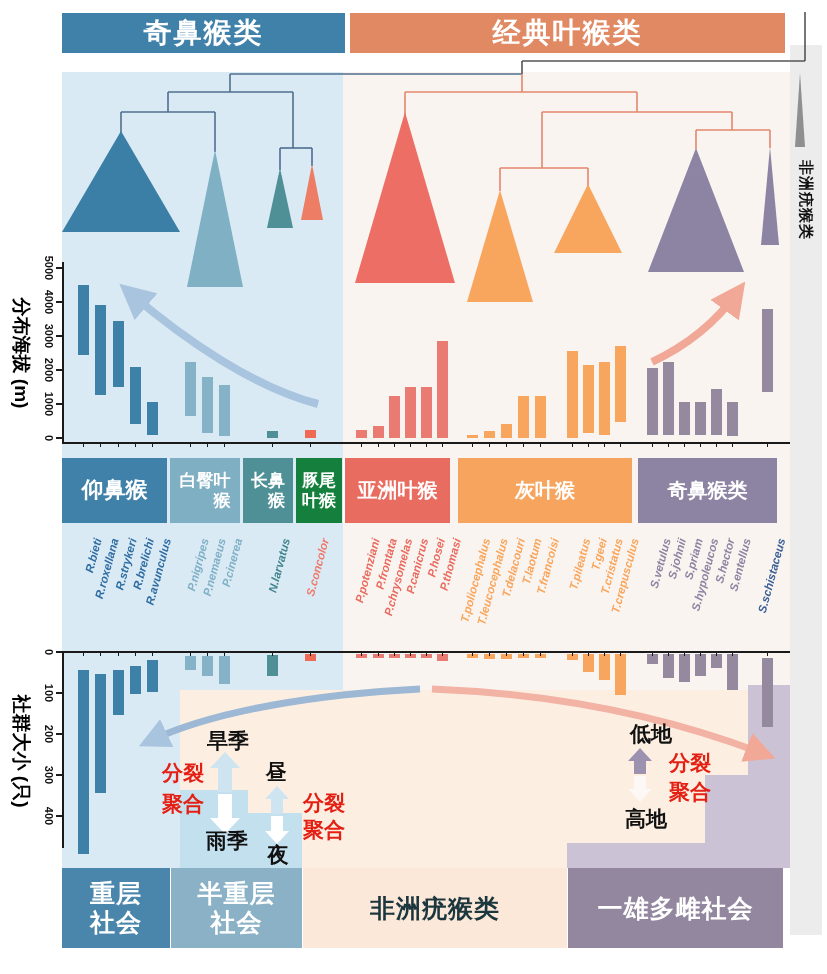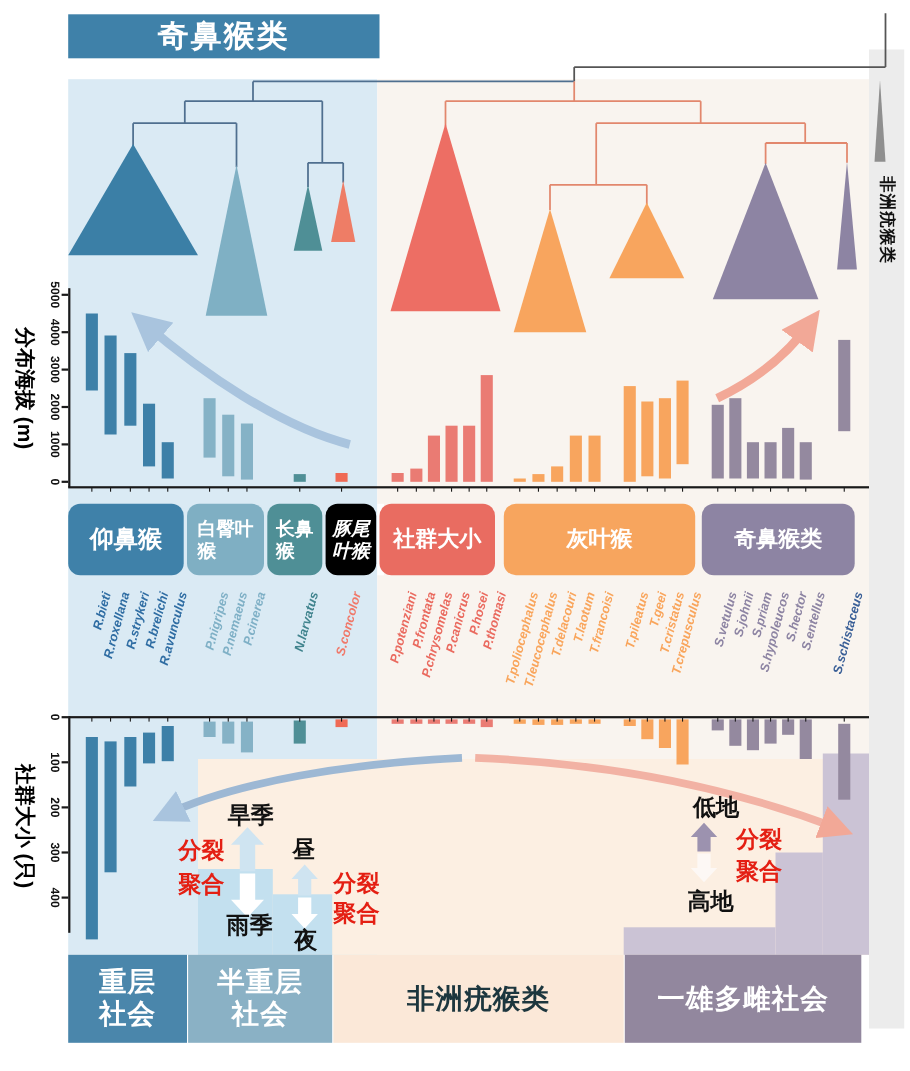--- a/index.html
+++ b/index.html
@@ -21,21 +21,21 @@
   .hdr-salmon{left:350px;width:435px;background:#e08963;}
   
   .axis{background:#1a1a1a;}
   .tick{position:absolute;background:#1a1a1a;}
   .ticklab{position:absolute;width:34px;height:14px;line-height:14px;text-align:center;
            font-size:11px;font-weight:bold;color:#111;transform:rotate(90deg);}
   .ylab{position:absolute;width:190px;height:24px;line-height:24px;text-align:center;
         font-size:19px;font-weight:bold;color:#000;transform:rotate(90deg);}
   
   .cladeband{position:absolute;display:flex;align-items:center;justify-content:center;
-             color:#fff;font-weight:bold;text-align:left;white-space:pre-line;line-height:1.12;border-radius:11px;}
+             color:#fff;font-weight:bold;text-align:right;white-space:pre-line;line-height:1.12;}
   .socband{position:absolute;display:flex;align-items:center;justify-content:center;
            font-weight:bold;text-align:center;white-space:pre-line;line-height:1.15;font-size:25px;letter-spacing:1px;}
   
   .sp{position:absolute;transform-origin:100% 0;transform:rotate(-75deg);
       font-style:italic;font-weight:700;font-size:11.5px;white-space:nowrap;}
   
   .bar{position:absolute;}
   
   .ann{position:absolute;transform:translate(-50%,-50%);font-size:21px;font-weight:bold;
        color:#111;white-space:nowrap;}
@@ -53,20 +53,21 @@
   <div class="abs bg-left"></div>
   <div class="abs bg-right"></div>
   <div class="abs bg-peach"></div>
   <div class="abs bg-step" style="left:180px;top:790px;width:68px;height:78px;"></div>
   <div class="abs bg-step" style="left:248px;top:813px;width:54px;height:55px;"></div>
   <div class="abs bg-pstep" style="left:567px;top:843px;width:138px;height:25px;"></div>
   <div class="abs bg-pstep" style="left:705px;top:775px;width:43px;height:93px;"></div>
   <div class="abs bg-pstep" style="left:748px;top:685px;width:42px;height:183px;"></div>
 
   <div class="abs hdr hdr-blue">奇鼻猴类</div>
+  <div class="abs hdr hdr-salmon">经典叶猴类</div>
   <div class="abs band-gap"></div>
 
   <svg id="tree-svg" width="827" height="974">
       <line x1="805" y1="12" x2="805" y2="61" stroke="#555555" stroke-width="1.6"></line>
       <line x1="522" y1="61" x2="805" y2="61" stroke="#555555" stroke-width="1.6"></line>
       <line x1="522" y1="61" x2="522" y2="74" stroke="#555555" stroke-width="1.6"></line>
       <line x1="230" y1="74" x2="522" y2="74" stroke="#4f6f8f" stroke-width="1.6"></line>
       <line x1="230" y1="74" x2="230" y2="92" stroke="#4f6f8f" stroke-width="1.6"></line>
       <line x1="168" y1="92" x2="293" y2="92" stroke="#4f6f8f" stroke-width="1.6"></line>
       <line x1="168" y1="92" x2="168" y2="112" stroke="#4f6f8f" stroke-width="1.6"></line>
@@ -291,23 +292,23 @@
       <div class="bar abs" style="left:762px;top:308.79999999999995px;width:10.5px;height:83.30000000000001px;background:#94899f;"></div>
       <div class="bar abs" style="left:762px;top:657.6px;width:10.5px;height:69.7px;background:#94899f;"></div>
       <div class="tick abs" style="left:767px;top:443px;width:1px;height:4px;"></div>
       <div class="tick abs" style="left:767px;top:652px;width:1px;height:4px;"></div>
       <div class="sp" style="right: 51px; top: 537px; color: rgb(58, 95, 151);">S.schistaceus</div>
       <div class="cladeband" style="left:62px;top:458px;width:105px;height:65px;background:#3f81a9;font-size:22px;">仰鼻猴</div>
       <div class="cladeband" style="left:170px;top:458px;width:70px;height:65px;background:#7fafc3;font-size:17px;">白臀叶
 猴</div>
       <div class="cladeband" style="left:243px;top:458px;width:50px;height:65px;background:#4f8f96;font-size:17px;">长鼻
 猴</div>
-      <div class="cladeband" style="left:296px;top:458px;width:46px;height:65px;background:#000000;font-size:17px;font-style:italic;">豚尾
+      <div class="cladeband" style="left:296px;top:458px;width:46px;height:65px;background:#15803d;font-size:17px;">豚尾
 叶猴</div>
-      <div class="cladeband" style="left:345px;top:458px;width:105px;height:65px;background:#e96c61;font-size:20px;">社群大小</div>
+      <div class="cladeband" style="left:345px;top:458px;width:105px;height:65px;background:#e96c61;font-size:20px;">亚洲叶猴</div>
       <div class="cladeband" style="left:458px;top:458px;width:174px;height:65px;background:#f7a55e;font-size:20px;">灰叶猴</div>
       <div class="cladeband" style="left:638px;top:458px;width:139px;height:65px;background:#8d84a3;font-size:20px;">奇鼻猴类</div>
       <div class="socband" style="left:62px;top:868px;width:108px;height:80px;background:#4a86ab;color:#ffffff;">重层
 社会</div>
       <div class="socband" style="left:171px;top:868px;width:131px;height:80px;background:#8ab1c5;color:#ffffff;">半重层
 社会</div>
       <div class="socband" style="left:303px;top:868px;width:264px;height:80px;background:#fbe8d8;color:#1c363e;">非洲疣猴类</div>
       <div class="socband" style="left:568px;top:868px;width:215px;height:80px;background:#92879e;color:#ffffff;">一雄多雌社会</div>
     </div>
 

